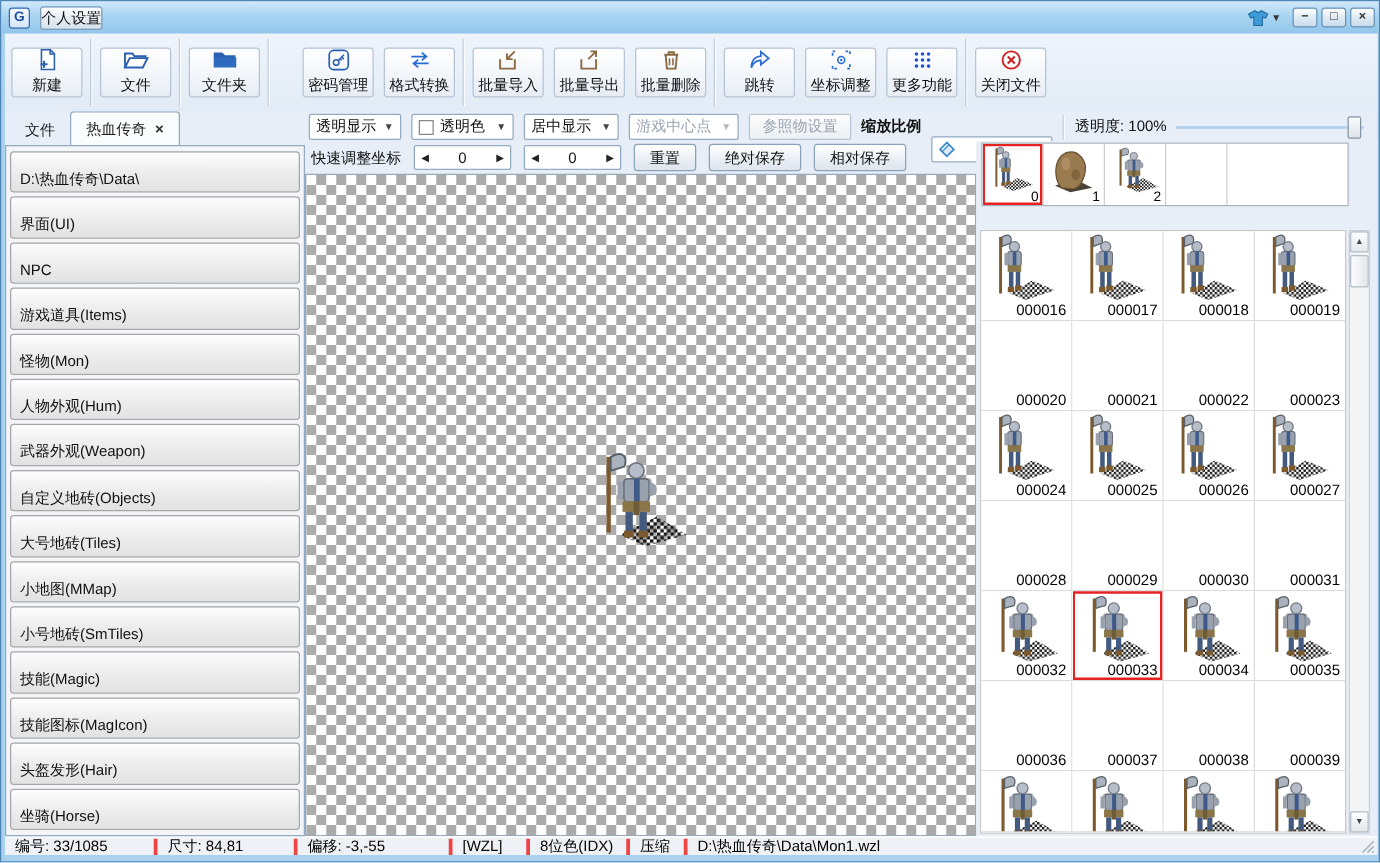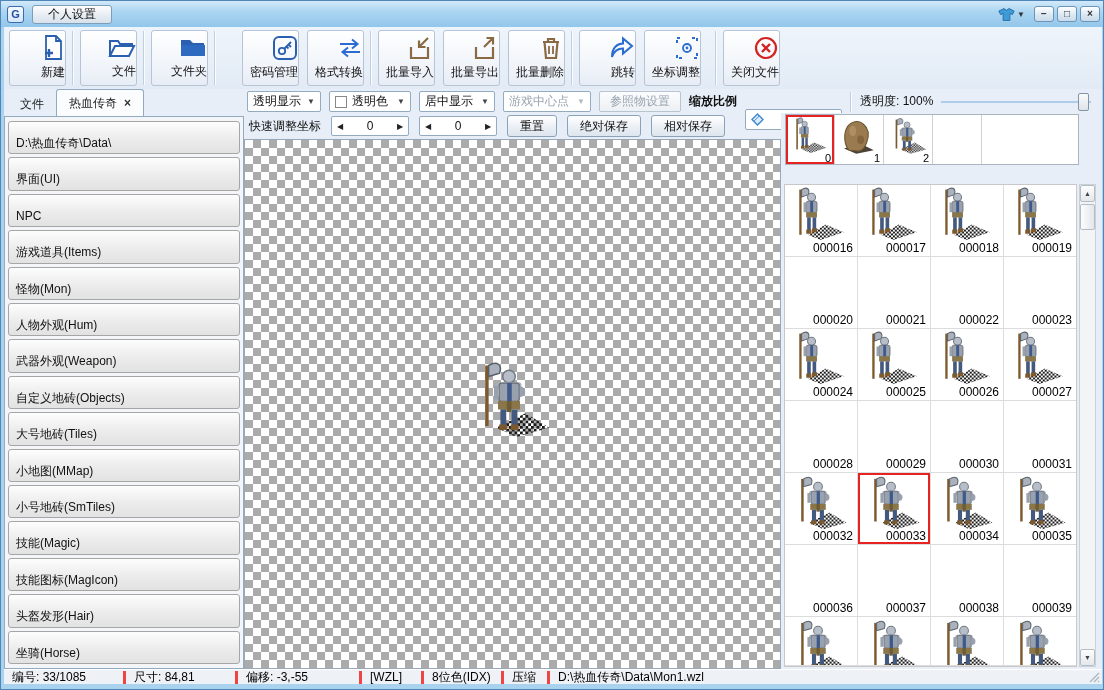--- a/index.html
+++ b/index.html
@@ -5,39 +5,39 @@
   * { margin:0; padding:0; box-sizing:border-box; }
   html,body { font-family:"Liberation Sans","DejaVu Sans",sans-serif; }
   #window { position:relative; width:1104px; height:690px; background:#a9d2ee; overflow:hidden;
             border:1px solid #4f86b8; }
   
   .titlebar { position:absolute; left:0; top:0; width:1104px; height:26px;
     background:linear-gradient(#d2e9f9,#a9d4f1 45%,#92c6ea); display:flex; align-items:center; }
   .app-icon { width:17px; height:17px; margin-left:6px; border:1px solid #3a6ab0; border-radius:3px;
     background:linear-gradient(#f4f9ff,#d7e6f8); color:#1f4fa0; font-weight:bold; font-size:11px;
     display:flex; align-items:center; justify-content:center; }
-  .btn-personal { margin-left:8px; height:19px; padding:0 15px; font-size:12px; color:#111;
+  .btn-personal { margin-left:8px; height:19px; padding:0 0; font-size:12px; color:#111;
     border:1px solid #7d9db8; border-radius:3px; background:linear-gradient(#fefefe,#e4ebf2 60%,#d8e2ec);
     display:flex; align-items:center; }
   .tb-title { position:absolute; left:0; right:0; text-align:center; font-size:13px; font-weight:bold;
     color:#0d1b3a; pointer-events:none; }
   .tb-right { position:absolute; right:5px; top:0; height:26px; display:flex; align-items:center; gap:3px; }
   .shirt-wrap { display:flex; align-items:center; gap:2px; margin-right:6px; }
   .dd-caret { font-size:8px; color:#333; }
   .winbtn { width:20px; height:16px; border:1px solid #6a94b8; border-radius:3px;
     background:linear-gradient(#ffffff,#dce8f2 55%,#c9dbea); font-size:10px; line-height:13px;
     text-align:center; color:#333; font-weight:bold; }
   
   .content-bg { position:absolute; left:3px; top:26px; width:1098px; height:656px; background:#e7eef7; }
   
   .toolbar { position:absolute; left:3px; top:26px; width:1098px; height:62px; display:flex;
     align-items:center; padding-left:5px; background:linear-gradient(#eef4fb,#e2ebf5); }
-  .tb-big { width:57px; height:56px; border:1px solid #b6c4d6; border-radius:3px;
+  .tb-big { width:57px; height:40px; border:1px solid #b6c4d6; border-radius:3px;
     background:linear-gradient(#ffffff,#eff3f9 70%,#e7edf5); display:flex; flex-direction:column;
-    align-items:flex-end; justify-content:center; gap:3px; font-size:12px; color:#111; flex:none; }
+    align-items:center; justify-content:center; gap:3px; font-size:12px; color:#111; flex:none; }
   .tb-big .lbl { white-space:nowrap; }
   .tb-sep { flex:none; width:2px; height:54px; border-left:1px solid #c3cedd; border-right:1px solid #fafcff; margin:0 6px; }
   .sp8 { flex:none; width:8px; } .sp20 { flex:none; width:20px; }
   
   .options-bar { position:absolute; left:243px; top:89px; width:858px; height:23px;
     display:flex; align-items:center; gap:8px; padding-left:3px; font-size:12px; }
   .dd { height:21px; border:1px solid #93abc1; background:#fff; border-radius:2px;
     display:flex; align-items:center; padding:0 5px; gap:5px; color:#111; flex:none; }
   .dd .caret { font-size:8px; color:#444; margin-left:auto; }
   .dd.disabled { color:#9aa4b0; } .dd.disabled .caret { color:#b0b8c0; }
@@ -215,20 +215,36 @@
     <div class="sp8"></div>
     <div class="tb-big">
       <svg width="26" height="26" viewBox="0 0 26 26">
         <path d="M3,8 V3 h5 M18,3 h5 v5 M23,18 v5 h-5 M8,23 H3 v-5" fill="none" stroke="#2b6cd0" stroke-width="2" stroke-dasharray="3 2"></path>
         <circle cx="13" cy="13" r="4" fill="none" stroke="#2b6cd0" stroke-width="1.8"></circle>
         <circle cx="13" cy="13" r="1.4" fill="#2b6cd0"></circle>
       </svg>
       <span class="lbl">坐标调整</span>
     </div>
     <div class="sp8"></div>
+    <div class="tb-big">
+      <svg width="26" height="26" viewBox="0 0 26 26">
+        <g fill="#2255cc">
+          <circle cx="6" cy="6" r="2.1"></circle>
+            <circle cx="13" cy="6" r="2.1"></circle>
+            <circle cx="20" cy="6" r="2.1"></circle>
+          <circle cx="6" cy="13" r="2.1"></circle>
+            <circle cx="13" cy="13" r="2.1"></circle>
+            <circle cx="20" cy="13" r="2.1"></circle>
+          <circle cx="6" cy="20" r="2.1"></circle>
+            <circle cx="13" cy="20" r="2.1"></circle>
+            <circle cx="20" cy="20" r="2.1"></circle>
+        </g>
+      </svg>
+      <span class="lbl">更多功能</span>
+    </div>
     <div class="tb-sep"></div>
     <div class="tb-big">
       <svg width="26" height="26" viewBox="0 0 26 26">
         <circle cx="13" cy="13" r="10" fill="none" stroke="#d42222" stroke-width="2.2"></circle>
         <path d="M9,9 l8,8 M17,9 l-8,8" stroke="#d42222" stroke-width="2.4"></path>
       </svg>
       <span class="lbl">关闭文件</span>
     </div>
   </div>
 

